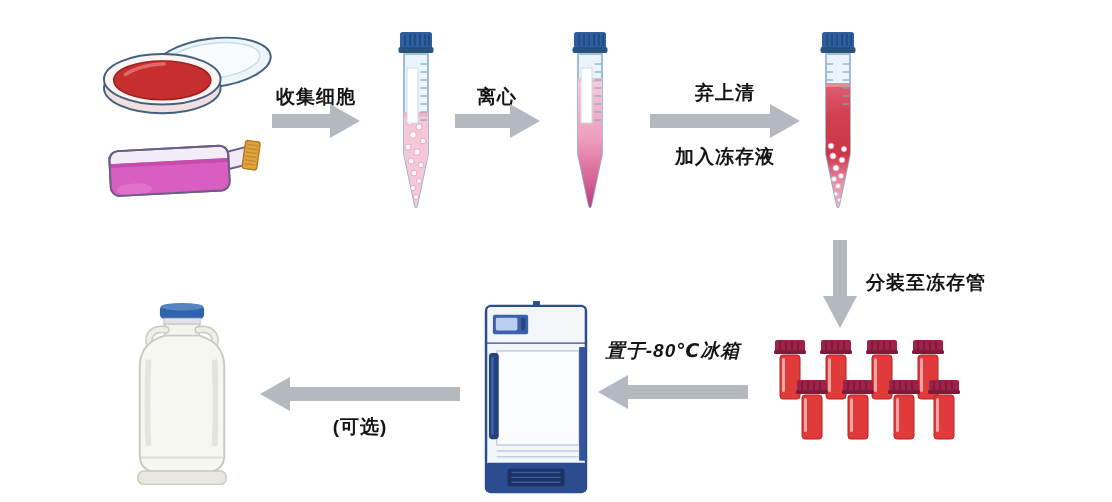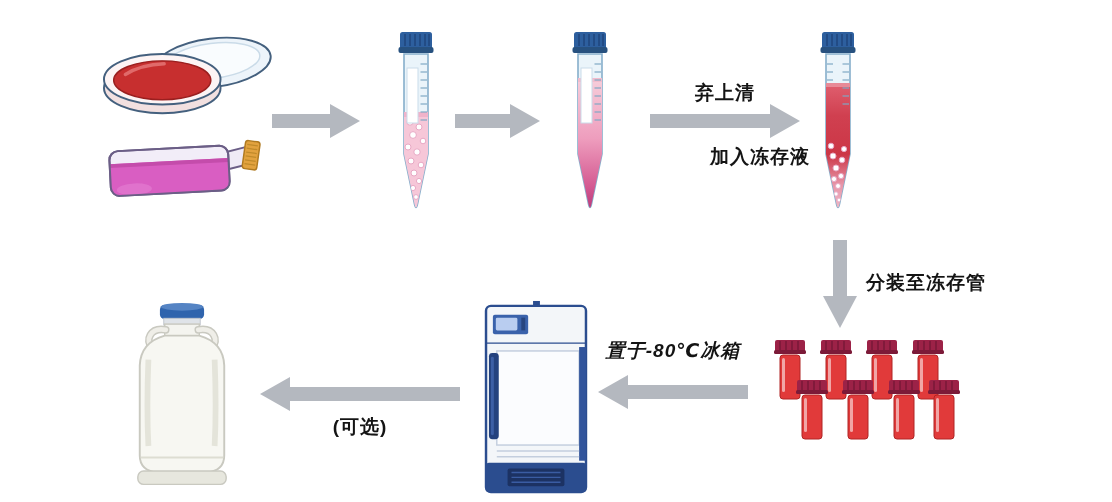--- a/index.html
+++ b/index.html
@@ -63,20 +63,21 @@
         <g clip-path="url(#flaskclip)">
           <rect x="6" y="33" width="122" height="33" fill="#d95ec2"></rect>
           <rect x="6" y="33" width="122" height="4" fill="#c44cab"></rect>
           <ellipse cx="30" cy="60" rx="18" ry="6" fill="#e27bd0" opacity="0.7"></ellipse>
         </g>
         <rect x="6" y="20" width="122" height="46" rx="9" fill="none" stroke="#6b5e86" stroke-width="2"></rect>
       </g>
     </svg>
   </div>
 
+  <div class="step-label" style="left:259px; top:84px; width:114px;">收集细胞</div>
   <div class="abs" style="left:272px; top:104px; width:88px; height:34px;">
     <svg viewBox="0 0 88 34">
         <polygon points="0,10 58,10 58,0 88,17 58,34 58,24 0,24" fill="#b4b8bf"></polygon>
       </svg>
   </div>
 
   <div class="abs" style="left:386px; top:28px; width:60px; height:190px;">
     <svg viewBox="0 0 60 190">
       <defs>
         <clipPath id="t1clip">
@@ -121,20 +122,21 @@
             <line x1="24" y1="6" x2="24" y2="18"></line>
           <line x1="29" y1="6" x2="29" y2="18"></line>
             <line x1="34" y1="6" x2="34" y2="18"></line>
           <line x1="39" y1="6" x2="39" y2="18"></line>
             <line x1="43" y1="6" x2="43" y2="18"></line>
         </g>
       </g>
     </svg>
   </div>
 
+  <div class="step-label" style="left:440px; top:84px; width:114px;">离心</div>
   <div class="abs" style="left:455px; top:104px; width:85px; height:34px;">
     <svg viewBox="0 0 85 34">
         <polygon points="0,10 55,10 55,0 85,17 55,34 55,24 0,24" fill="#b4b8bf"></polygon>
       </svg>
   </div>
 
   <div class="abs" style="left:560px; top:28px; width:60px; height:190px;">
     <svg viewBox="0 0 60 190">
       <defs>
         <clipPath id="t2clip">
@@ -177,21 +179,21 @@
       </g>
     </svg>
   </div>
 
   <div class="step-label" style="left:650px; top:80px; width:150px;font-family:Liberation Serif, serif;">弃上清</div>
   <div class="abs" style="left:650px; top:104px; width:150px; height:34px;">
     <svg viewBox="0 0 150 34">
         <polygon points="0,10 120,10 120,0 150,17 120,34 120,24 0,24" fill="#b4b8bf"></polygon>
       </svg>
   </div>
-  <div class="step-label" style="left:640px; top:144px; width:170px;text-align:right;">加入冻存液</div>
+  <div class="step-label" style="left:640px; top:144px; width:170px;">加入冻存液</div>
 
   <div class="abs" style="left:808px; top:28px; width:60px; height:190px;">
     <svg viewBox="0 0 60 190">
       <defs>
         <clipPath id="t3clip">
             <path d="M18 26 L18 126 L28.5 176 Q30 183 31.5 176 L42 126 L42 26 Z"></path>
           </clipPath>
         <linearGradient id="t3grad" x1="0" y1="55" x2="0" y2="185" gradientUnits="userSpaceOnUse">
           <stop offset="0" stop-color="#e06070"></stop>
           <stop offset="0.25" stop-color="#d04050"></stop>

